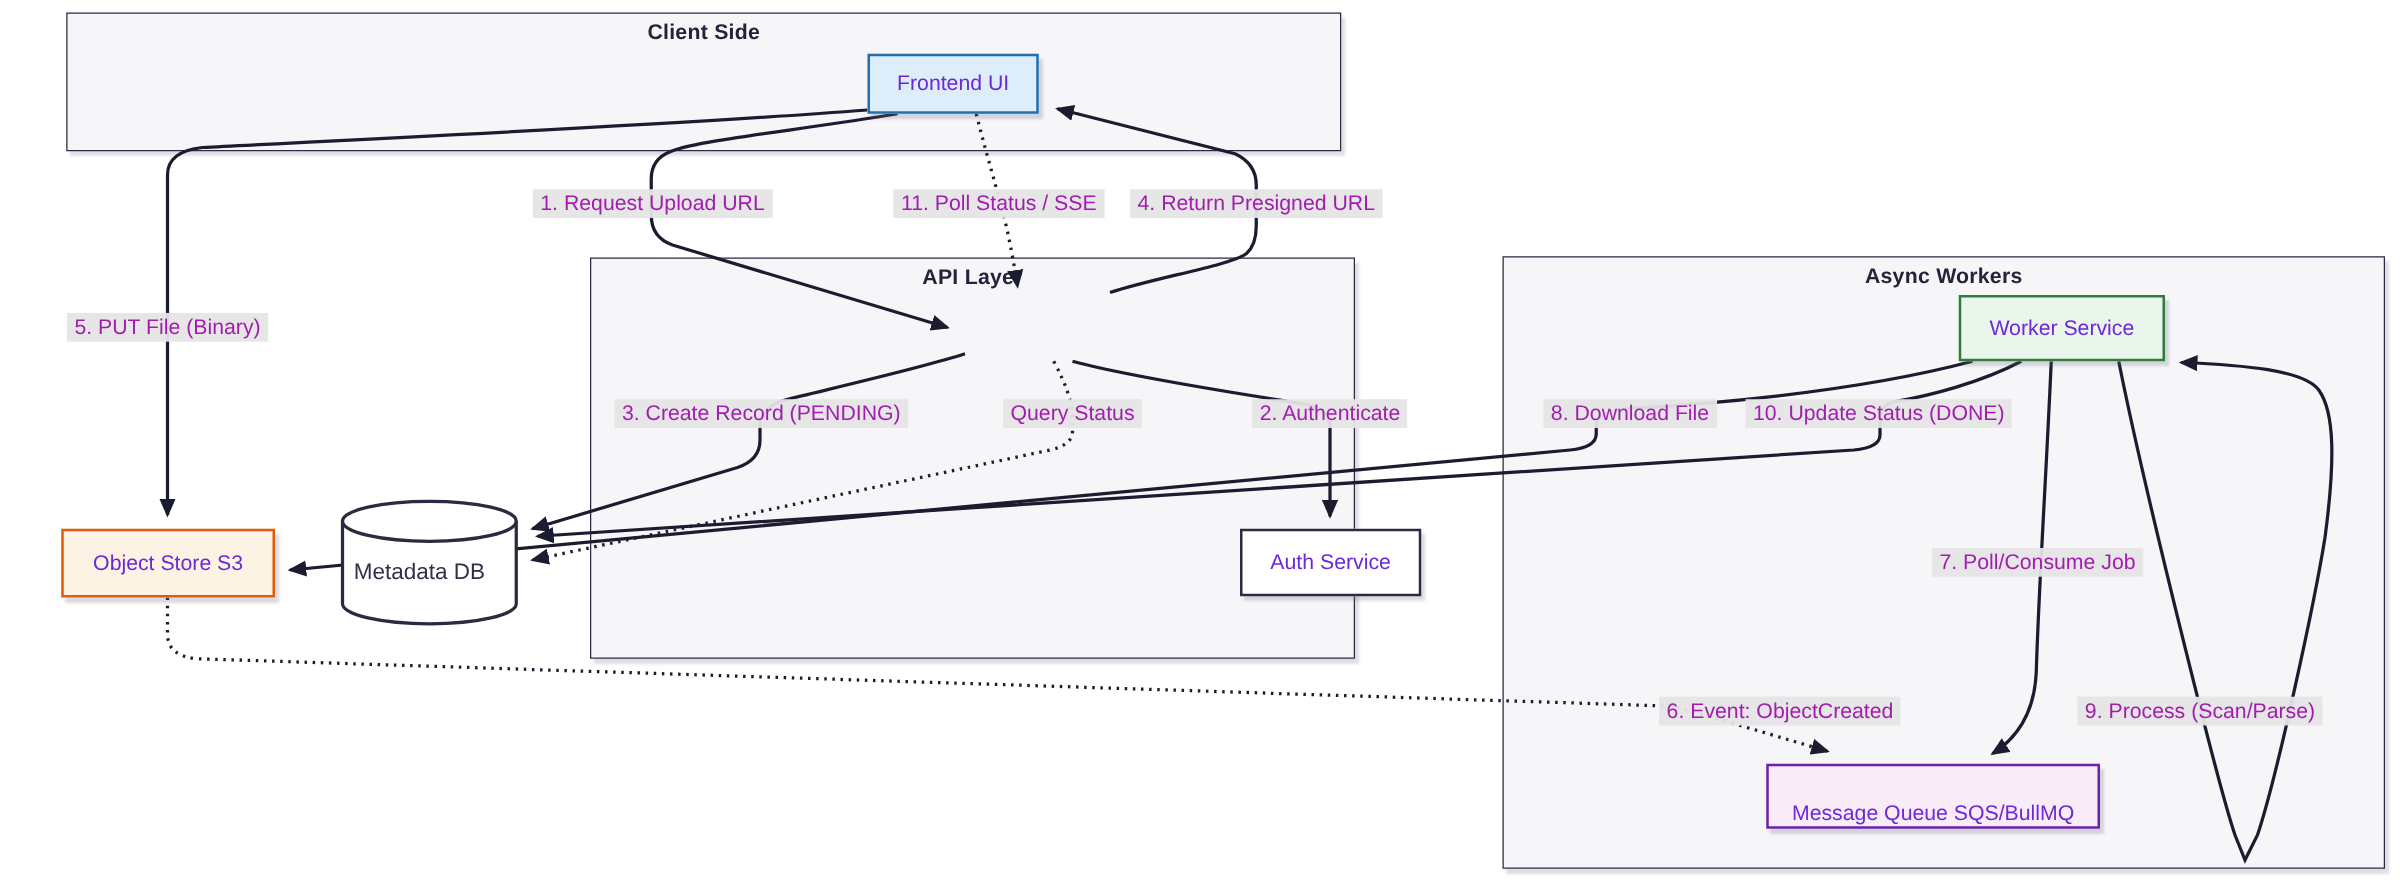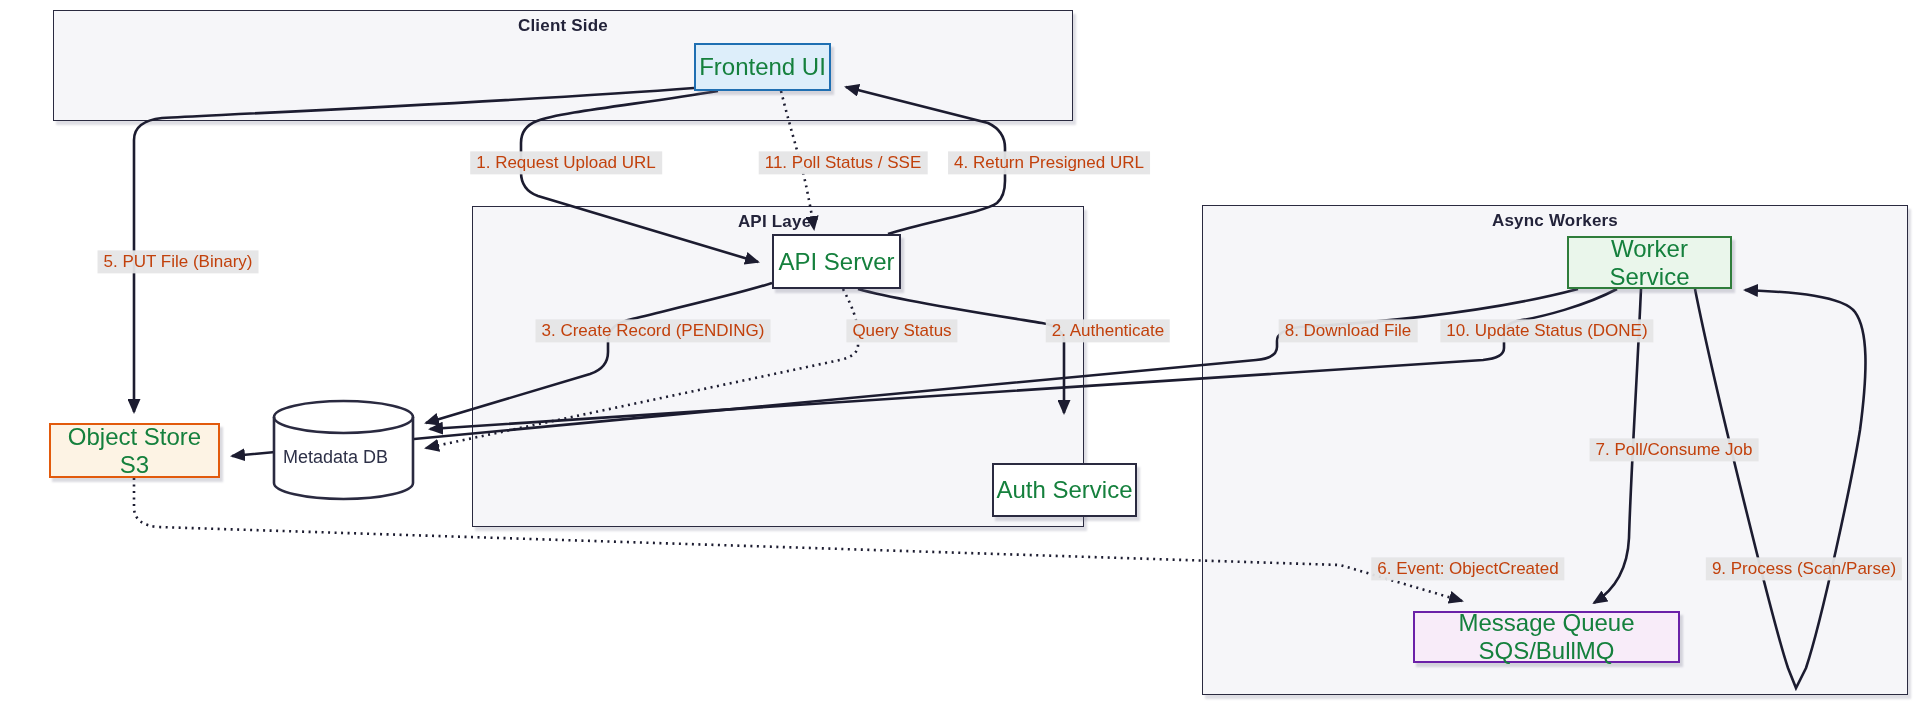--- a/index.html
+++ b/index.html
@@ -18,35 +18,35 @@
     font-size:17px;font-weight:600;letter-spacing:.2px;z-index:3;color:#23233a;
   }
   
   svg.edges{position:absolute;left:0;top:0;z-index:1;}
   .edge{fill:none;stroke:#1c1c30;stroke-width:2.6px;}
   .edge.dotted{stroke-dasharray:2 4.5;}
   
   .node{
     position:absolute;display:flex;align-items:center;justify-content:center;
     background:#ffffff;border:2.4px solid #2a2a40;box-sizing:border-box;
-    font-size:24px;font-weight:500;z-index:2;text-align:center;
-    box-shadow:3px 4px 2px rgba(107,107,130,0.25);color:#15803d;
+    font-size:17px;font-weight:500;z-index:2;text-align:center;
+    box-shadow:3px 4px 2px rgba(107,107,130,0.25);color:#6d28d9;
   }
   .node.colored{border-width:2.8px;}
   
   .cylinder{
     position:absolute;z-index:2;display:flex;align-items:center;justify-content:center;
   }
   .cylinder svg{position:absolute;left:0;top:0;}
   .cylinder .cyl-label{position:relative;z-index:1;font-size:18px;font-weight:500;margin-top:14px;}
   
   .elabel{
     position:absolute;transform:translate(-50%,-50%);white-space:nowrap;
-    background:rgba(229,229,230,0.95);color:#c2410c;padding:1px 6px;
-    font-size:17px;font-weight:500;z-index:2;line-height:1.25;margin-left:44px;
+    background:rgba(229,229,230,0.95);color:#a21caf;padding:1px 6px;
+    font-size:17px;font-weight:500;z-index:2;line-height:1.25;
   }
 </style>
 </head>
 <body>
 
 <div class="canvas">
 
   <div class="subgraph" style="left:53px;top:10px;width:1020px;height:111px;">
     <div class="sg-title">Client Side</div>
   </div>
@@ -85,40 +85,37 @@
     <path class="edge" d="M 1617 289 C 1585 306 1542 317 1517 321 Q 1504 324 1504 335 L 1504 348 Q 1504 358 1483 360 L 430 429" marker-end="url(#arrow)"></path>
 
     <path class="edge dotted" d="M 781 91 C 792 135 802 165 807 190 Q 812 215 814 229" marker-end="url(#arrow)"></path>
 
     <path class="edge dotted" d="M 843 289 Q 857 315 858 332 L 858 345 Q 858 356 840 360 L 426 448" marker-end="url(#arrow)"></path>
   </svg>
 
   <div class="node colored" style="left: 694px; top: 43px; width: 137px; height: 48px; background: rgb(221, 238, 250); border-color: rgb(31, 111, 178);">
     <span>Frontend UI</span>
   </div>
-  <div class="node" style="left: 772px; top: 234px; width: 129px; height: 55px; background: rgb(255, 255, 255); border-color: rgb(42, 42, 64);">
-    <span>API Server</span>
-  </div>
-  <div class="node" style="left: 992px; top: 423px; width: 145px; height: 54px; background: rgb(255, 255, 255); border-color: rgb(42, 42, 64); margin-top: 40px;">
+  <div class="node" style="left: 992px; top: 423px; width: 145px; height: 54px; background: rgb(255, 255, 255); border-color: rgb(42, 42, 64);">
     <span>Auth Service</span>
   </div>
   <div class="node colored" style="left: 49px; top: 423px; width: 171px; height: 55px; background: rgb(253, 243, 228); border-color: rgb(226, 90, 12);">
     <span>Object Store S3</span>
   </div>
   <div class="cylinder" style="left:272px;top:398px;width:127px;height:104px;">
     <svg width="143" height="104" viewBox="0 0 143 104">
       <path class="cyl-shape" d="M 2 19 A 69.5 16 0 0 1 141 19 L 141 85 A 69.5 16 0 0 1 2 85 Z" fill="#ffffff" stroke="#2a2a40" stroke-width="2.6"></path>
       <path class="cyl-shape" d="M 2 19 A 69.5 16 0 0 0 141 19" fill="none" stroke="#2a2a40" stroke-width="2.6"></path>
     </svg>
     <div class="cyl-label">Metadata DB</div>
   </div>
   <div class="node colored" style="left: 1567px; top: 236px; width: 165px; height: 53px; background: rgb(234, 246, 235); border-color: rgb(47, 125, 59);">
     <span>Worker Service</span>
   </div>
-  <div class="node colored" style="left: 1413px; top: 611px; width: 267px; height: 52px; background: rgb(248, 236, 249); border-color: rgb(107, 33, 168);">
+  <div class="node colored" style="left: 1413px; top: 611px; width: 267px; height: 52px; background: rgb(248, 236, 249); border-color: rgb(107, 33, 168); align-items: flex-end;">
     <span>Message Queue SQS/BullMQ</span>
   </div>
 
   <div class="elabel" style="left:522px;top:163px;">1. Request Upload URL</div>
   <div class="elabel" style="left:799px;top:163px;">11. Poll Status / SSE</div>
   <div class="elabel" style="left:1005px;top:163px;">4. Return Presigned URL</div>
   <div class="elabel" style="left:134px;top:262px;">5. PUT File (Binary)</div>
   <div class="elabel" style="left:609px;top:331px;">3. Create Record (PENDING)</div>
   <div class="elabel" style="left:858px;top:331px;">Query Status</div>
   <div class="elabel" style="left:1064px;top:331px;">2. Authenticate</div>

